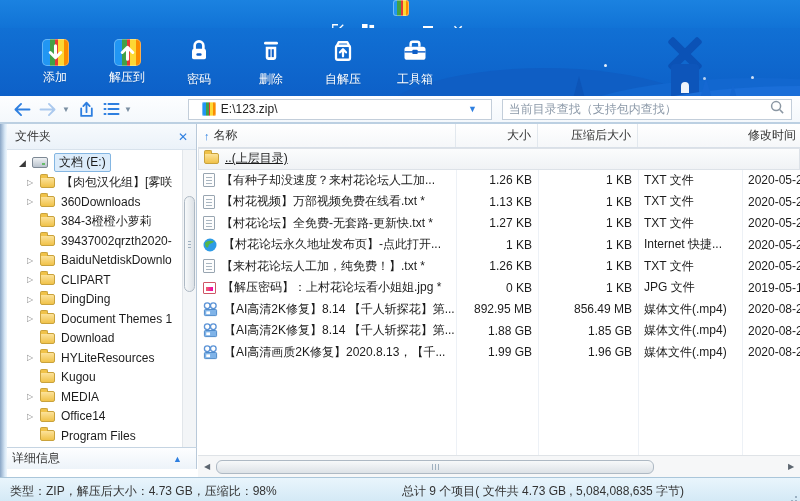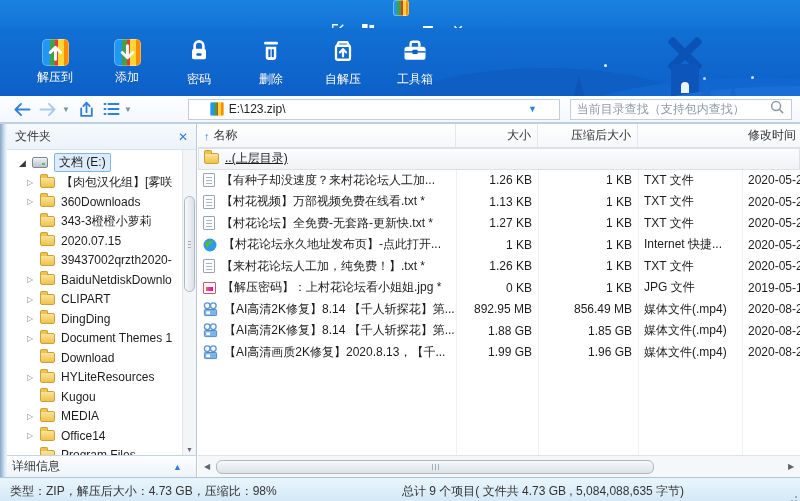--- a/index.html
+++ b/index.html
@@ -30,21 +30,21 @@
   .tbtn .lbl { font-size:12px; text-shadow:0 1px 1px rgba(0,0,0,.15); }
   .logo-tile { width:27px; height:27px; border-radius:5px; position:relative;
     background:linear-gradient(90deg,#2196f3 0 28%,#43a047 28% 47%,#e53935 47% 60%,#fdd835 60% 80%,#fb8c00 80% 100%);
     box-shadow:inset 0 0 0 1px rgba(255,255,255,.3); }
   .logo-tile svg { position:absolute; left:3px; top:3px; }
 
   
   .navbar { height:28px; background:linear-gradient(#fdfeff,#f4f8fc); border-bottom:2px solid #bcd0e2; display:flex; align-items:center; padding:0 8px 0 12px; }
   .nbtn { display:flex; align-items:center; justify-content:center; height:24px; }
   .caret { font-size:8px; color:#7b8fa2; margin:0 4px; }
-  .addr { margin-left:52px; width:372px; height:21px; background:#fff; border:1px solid #c3ceda; display:flex; align-items:center; padding:0 20px; }
+  .addr { margin-left:52px; width:304px; height:21px; background:#fff; border:1px solid #c3ceda; display:flex; align-items:center; padding:0 12px; }
   .addr .app-ico { width:14px; height:14px; margin:0 5px 0 1px; border-radius:2px; }
   .addr-text { flex:1; color:#222; }
   .addr-drop { color:#2e7fe0; font-size:9px; padding:0 2px; }
   .searchbox { margin-left:10px; flex:1; height:21px; background:#fff; border:1px solid #c3ceda; display:flex; align-items:center; padding:0 6px; }
   .searchbox input { flex:1; border:none; outline:none; font:12px "Liberation Sans",sans-serif; color:#333; background:transparent; }
   .searchbox input::placeholder { color:#8d9aa9; }
 
   
   .content { position:absolute; top:124px; left:0; right:0; bottom:24px; }
   .left-edge { position:absolute; left:0; top:0; width:7px; bottom:0; background:linear-gradient(90deg,#8aa6c6,#d8e8f6 70%,#eef6fc); }
@@ -97,21 +97,21 @@
 
   .hscroll { position:absolute; left:198px; right:0; bottom:0; height:22px; background:#f6f7f8; border-top:1px solid #dfe3e7;
     display:flex; align-items:center; padding:0 2px; }
   .harrow { font-size:8px; color:#5d6670; width:14px; text-align:center; }
   .hthumb { width:438px; height:14px; margin-left:2px; border:1px solid #aeb9c4; border-radius:6px; position:relative;
     background:linear-gradient(#f7f9fa,#dde2e7); }
   .hthumb::after { content:''; position:absolute; top:3px; bottom:3px; left:215px; width:7px;
     background:repeating-linear-gradient(90deg,#9fb0bf 0 1px,transparent 1px 3px); }
   .harrow.right { margin-left:auto; }
 
-  .details-bar { position:absolute; left:7px; bottom:0; width:190px; height:22px; border-right:1px solid #b9c9d9;
+  .details-bar { position:absolute; left:7px; bottom:8px; width:190px; height:22px; border-right:1px solid #b9c9d9;
     border-top:1px solid #c5d4e2; background:linear-gradient(#fdfeff,#edf3f9); display:flex; align-items:center;
     padding:0 14px 0 5px; color:#333; }
   .details-bar .up { margin-left:auto; color:#2e7fe0; font-size:9px; }
 
   
   .statusbar { position:absolute; left:0; right:0; bottom:0; height:24px; background:linear-gradient(#e9f5fc,#d4e9f6);
     border-top:1px solid #aac6da; color:#333; }
   .status-left { position:absolute; left:10px; top:5px; white-space:nowrap; }
   .status-right { position:absolute; left:402px; top:5px; white-space:nowrap; }
   .grip { position:absolute; right:3px; bottom:3px; width:2px; height:2px; background:#9ab0c2;
@@ -165,32 +165,32 @@
     <div class="decor tri" style="left:699px;top:50px;border-left:7px solid transparent;border-right:7px solid transparent;border-bottom:24px solid #1568d2;"></div>
     <div class="decor tri" style="left:726px;top:56px;border-left:7px solid transparent;border-right:7px solid transparent;border-bottom:26px solid #1568d2;"></div>
     <div class="decor" style="left:604px;top:36px;width:3px;height:3px;border-radius:50%;background:#fff;opacity:.9;"></div>
     <div class="decor" style="left:703px;top:49px;width:3px;height:3px;border-radius:50%;background:#fff;opacity:.7;"></div>
     <div class="decor" style="left:751px;top:48px;width:3px;height:3px;border-radius:50%;background:#fff;opacity:.8;"></div>
 
     <div class="tb-row">
       <div class="tbtn">
         <div class="logo-tile">
           <svg width="21" height="21" viewBox="0 0 22 22" fill="none" stroke="#fff" stroke-width="3.2" stroke-linecap="round" stroke-linejoin="round">
-              <path d="M11 18 V6 M5.5 11 L11 5.5 L16.5 11"></path>
+              <path d="M11 4 V16 M5.5 11 L11 16.5 L16.5 11"></path>
             </svg>
         </div>
-        <span class="lbl">解压到</span>
+        <span class="lbl">添加</span>
       </div>
       <div class="tbtn">
         <div class="logo-tile">
           <svg width="21" height="21" viewBox="0 0 22 22" fill="none" stroke="#fff" stroke-width="3.2" stroke-linecap="round" stroke-linejoin="round">
-              <path d="M11 4 V16 M5.5 11 L11 16.5 L16.5 11"></path>
+              <path d="M11 18 V6 M5.5 11 L11 5.5 L16.5 11"></path>
             </svg>
         </div>
-        <span class="lbl">添加</span>
+        <span class="lbl">解压到</span>
       </div>
       <div class="tbtn">
         <span>
           <svg width="28" height="28" viewBox="0 0 32 32">
               <path d="M11 14 V10 a5 5 0 0 1 10 0 V14" fill="none" stroke="#fff" stroke-width="3"></path>
               <rect x="8" y="13.5" width="16" height="12" rx="2.5" fill="#fff"></rect>
               <rect x="13" y="18.5" width="6" height="2.8" rx="1.4" fill="#0d5ec8"></rect>
             </svg>
         </span>
         <span class="lbl">密码</span>
@@ -292,26 +292,21 @@
             <span>【肉包汉化组】[雾咲</span>
           </div>
         <div class="titem">
             <span class="exp">▷</span>
             <span class="folder"></span>
             <span>360Downloads</span>
           </div>
         <div class="titem">
             <span class="exp" style="visibility: hidden;">▷</span>
             <span class="folder"></span>
-            <span>343-3橙橙小萝莉</span>
-          </div>
-        <div class="titem">
-            <span class="exp" style="visibility: hidden;">▷</span>
-            <span class="folder"></span>
-            <span>2020.07.15</span>
+            <span>384-3橙橙小萝莉</span>
           </div>
         <div class="titem">
             <span class="exp" style="visibility: hidden;">▷</span>
             <span class="folder"></span>
             <span>39437002qrzth2020-</span>
           </div>
         <div class="titem">
             <span class="exp">▷</span>
             <span class="folder"></span>
             <span>BaiduNetdiskDownlo</span>

